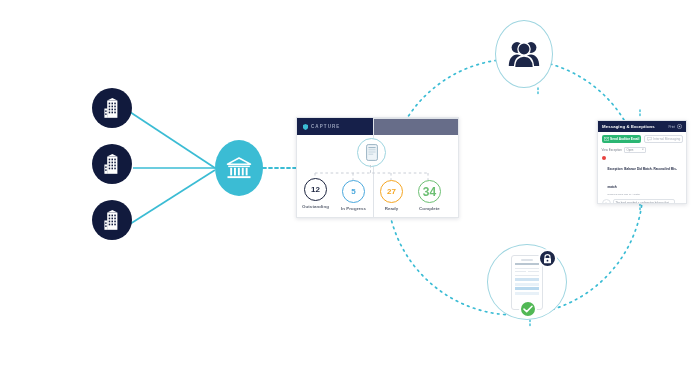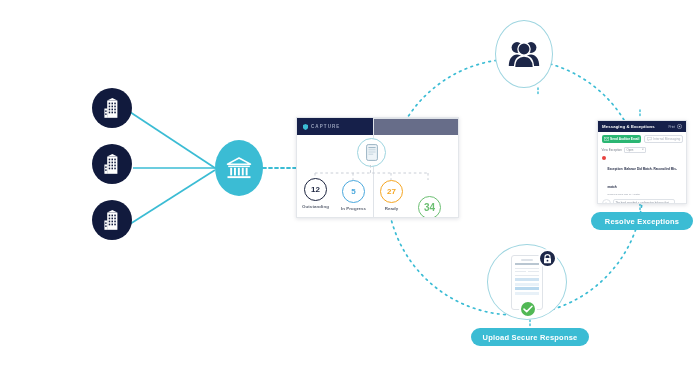--- a/index.html
+++ b/index.html
@@ -292,21 +292,21 @@
       </div>
 
       <div class="abs" style="left:80px;top:45px;width:29px;text-align:center;">
         <div class="ring" style="width:23px;height:23px;border:1.8px solid #f5a623;color:#f5a623;font-size:8px;margin:0 auto;">
           <span>27</span>
         </div>
         <div class="stat-label" style="margin-top:3px;">Ready</div>
       </div>
 
       <div class="abs" style="left:118px;top:45px;width:29px;text-align:center;">
-        <div class="ring" style="width:23px;height:23px;border:1.8px solid #6cbf73;color:#6cbf73;font-size:10px;margin:16px auto;">
+        <div class="ring" style="width:23px;height:23px;border:1.8px solid #6cbf73;color:#6cbf73;font-size:12px;margin:0 auto;">
           <span>34</span>
         </div>
         <div class="stat-label" style="margin-top:3px;">Complete</div>
       </div>
 
     </div>
   </div>
 
   <div class="abs node-ring" style="left:495px;top:20px;width:58px;height:68px;">
     <svg width="32" height="28" viewBox="0 0 32 28">
@@ -377,23 +377,20 @@
         </span>
         <div class="bubble" style="width:62px;">
           <div class="bubble-text">The bank provided a confirmation balance that does not reconcile to our records. Please advise on any additional adjustments.</div>
 
         </div>
       </div>
 
     </div>
   </div>
 
-  <div class="abs pill" style="left:591px;top:212px;width:102px;height:18px;font-size:7.5px;">
-    <span>Resolve Exceptions</span>
-  </div>
 
   <div class="abs node-ring" style="left:487px;top:244px;width:80px;height:76px;">
     <div class="doc-card" style="width:32px;height:55px;position:relative;">
       <div style="padding:3px 3px 0 3px;">
         <div style="height:2px;width:12px;background:#dde2e8;margin:0 auto 2.5px auto;border-radius:1px;"></div>
         <div style="height:1.6px;width:100%;background:#b9c6d1;margin-bottom:3px;"></div>
         <div style="height:1.2px;width:100%;background:#e6eaef;margin-bottom:2px;"></div>
         <div style="display:flex;gap:2px;margin-bottom:3px;">
           <div style="height:1.2px;flex:1;background:#e6eaef;"></div>
           <div style="height:1.2px;flex:1;background:#e6eaef;"></div>
@@ -411,17 +408,14 @@
         <rect x="1" y="4.1" width="7" height="5.2" rx="0.9" fill="#ffffff"></rect>
         <circle cx="4.5" cy="6.7" r="0.9" fill="#1d2748"></circle>
       </svg>
     </div>
     <div class="check-badge" style="left:31px;bottom:1px;width:18px;height:18px;">
       <svg width="10" height="8" viewBox="0 0 10 8">
         <path d="M1 4.1 L3.7 6.6 L9 1.3" fill="none" stroke="#ffffff" stroke-width="1.5" stroke-linecap="round" stroke-linejoin="round"></path>
       </svg>
     </div>
   </div>
-  <div class="abs pill" style="left:471px;top:328px;width:118px;height:18px;font-size:7.5px;">
-    <span>Upload Secure Response</span>
-  </div>
 
 </div>
 
 </body></html>

